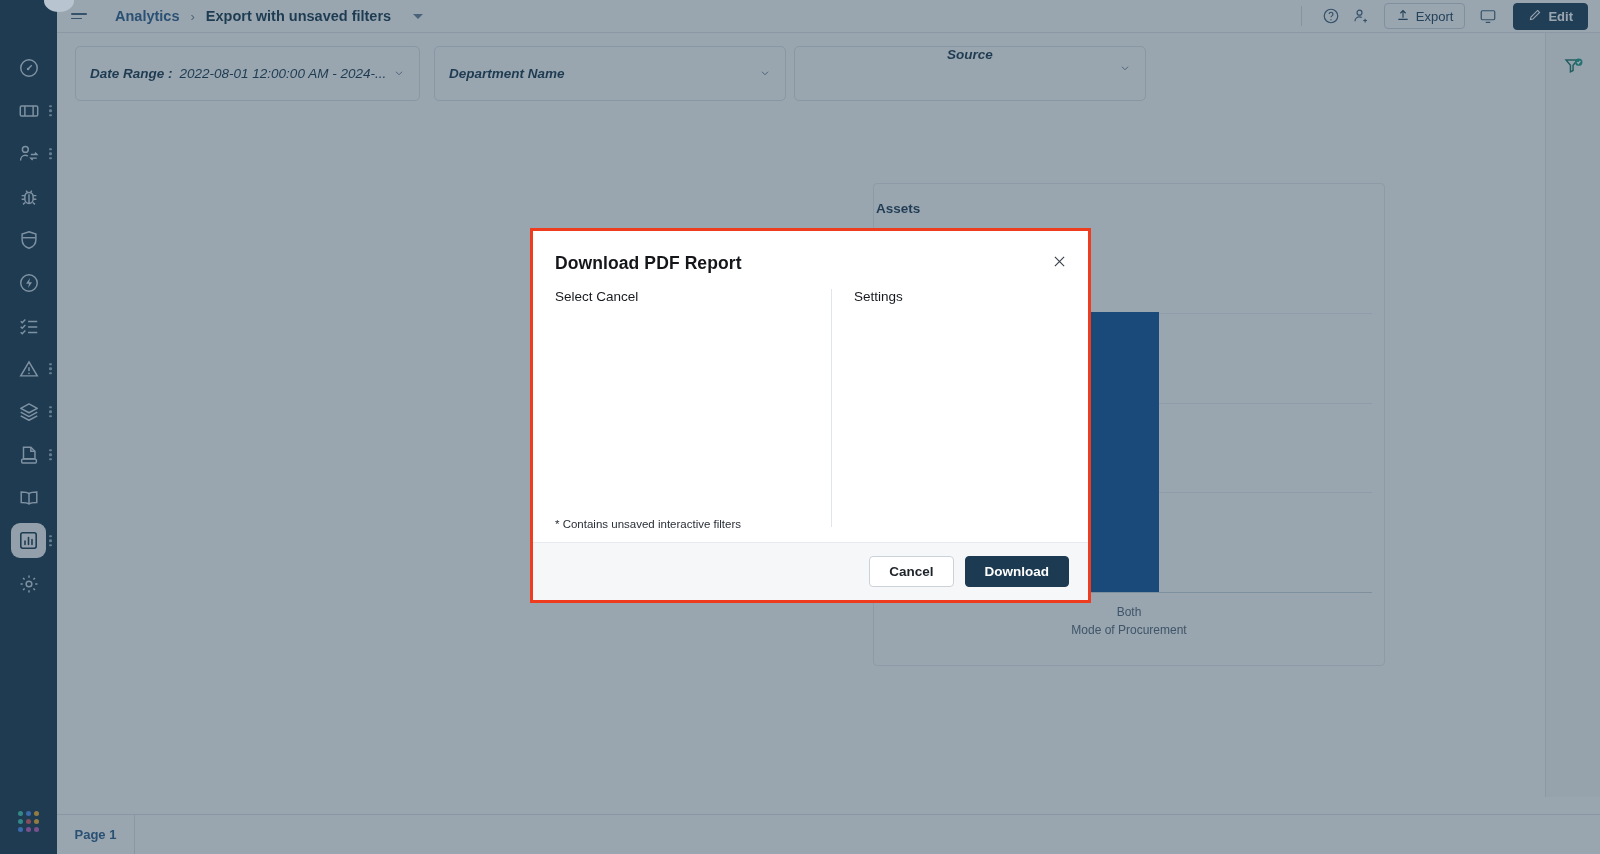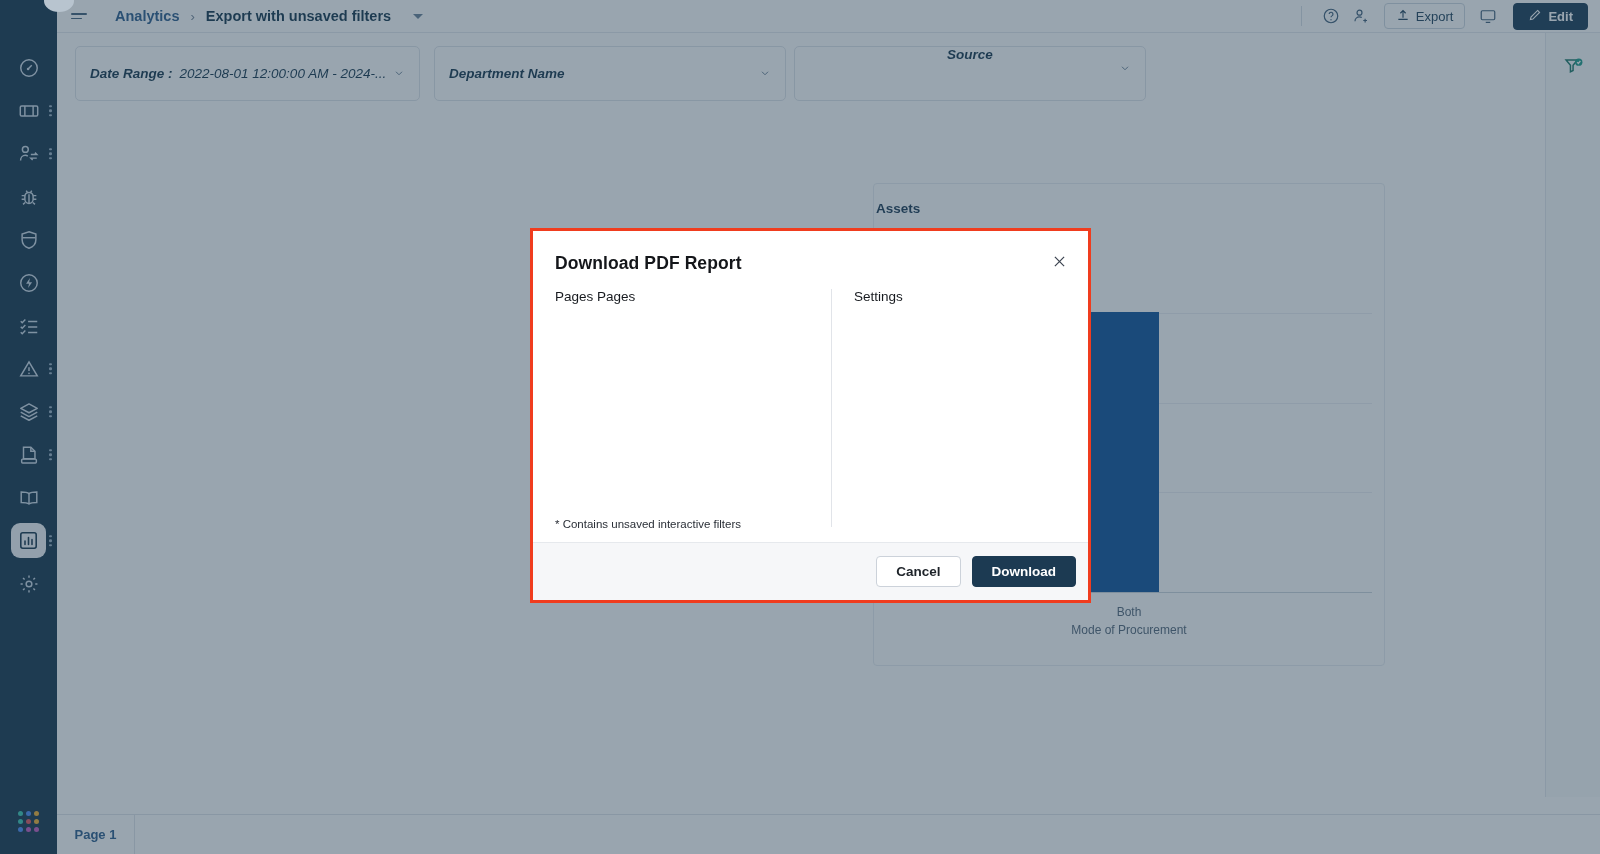--- a/index.html
+++ b/index.html
@@ -188,21 +188,21 @@
   .chk-lbl { margin-left: 11px; font-size: 13.5px; color: #171a1f; line-height: 17px; }
   .chk-lbl.muted { color: #8d939c; }
   .chk-sub { font-size: 12px; color: #3f454e; margin-top: 2px; display: block; }
   .foot-note {
     position: absolute; left: 22px; bottom: 12px;
     font-size: 11.5px; color: #2a2f37;
   }
   .modal-foot {
     height: 58px; background: #f6f7f9; border-top: 1px solid #e6e9ed;
     display: flex; align-items: center; justify-content: flex-end;
-    padding-right: 12px; gap: 11px;
+    padding-right: 19px; gap: 11px;
   }
   .mbtn {
     height: 31px; padding: 0 19px; border-radius: 4px;
     font-size: 13.5px; font-weight: 600;
     display: flex; align-items: center; justify-content: center;
   }
   .mbtn.ghost { background: #fff; border: 1px solid #ccd2da; color: #1e2329; }
   .mbtn.solid { background: #1c3a52; border: 1px solid #1c3a52; color: #fff; }
 
   
@@ -508,21 +508,21 @@
     <div class="modal-body">
       <div class="modal-title">Download PDF Report</div>
       <span class="close-x">
         <svg width="17" height="17" viewBox="0 0 24 24" fill="none" stroke="currentColor" stroke-width="1.7">
           <path d="M5.5 5.5l13 13M18.5 5.5l-13 13"></path>
         </svg>
       </span>
 
       <div class="cols">
         <div class="col-left">
-          <div class="sec-label">Pages Pages</div>
+          <div class="sec-label">Select Cancel</div>
         </div>
 
         <div class="col-div"></div>
 
         <div class="col-right">
           <div class="sec-label">Settings</div>
         </div>
       </div>
 
       <div class="foot-note">* Contains unsaved interactive filters</div>

